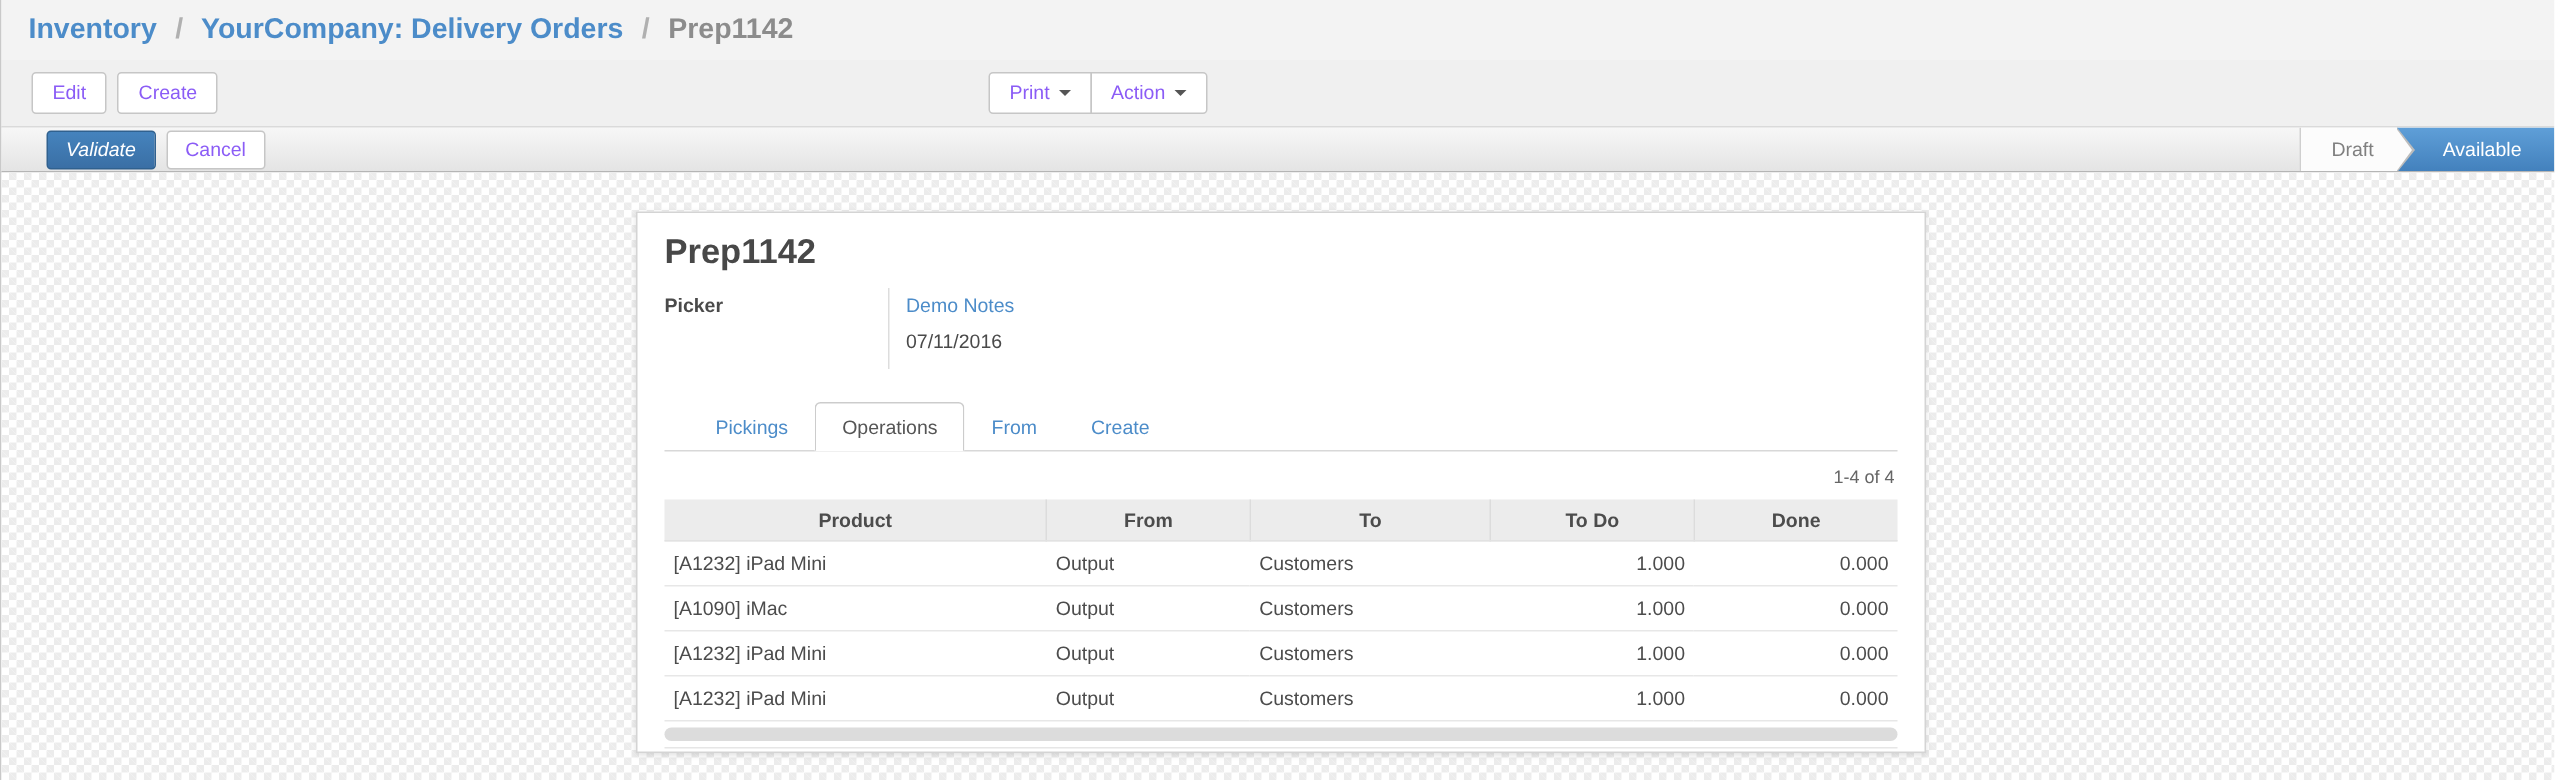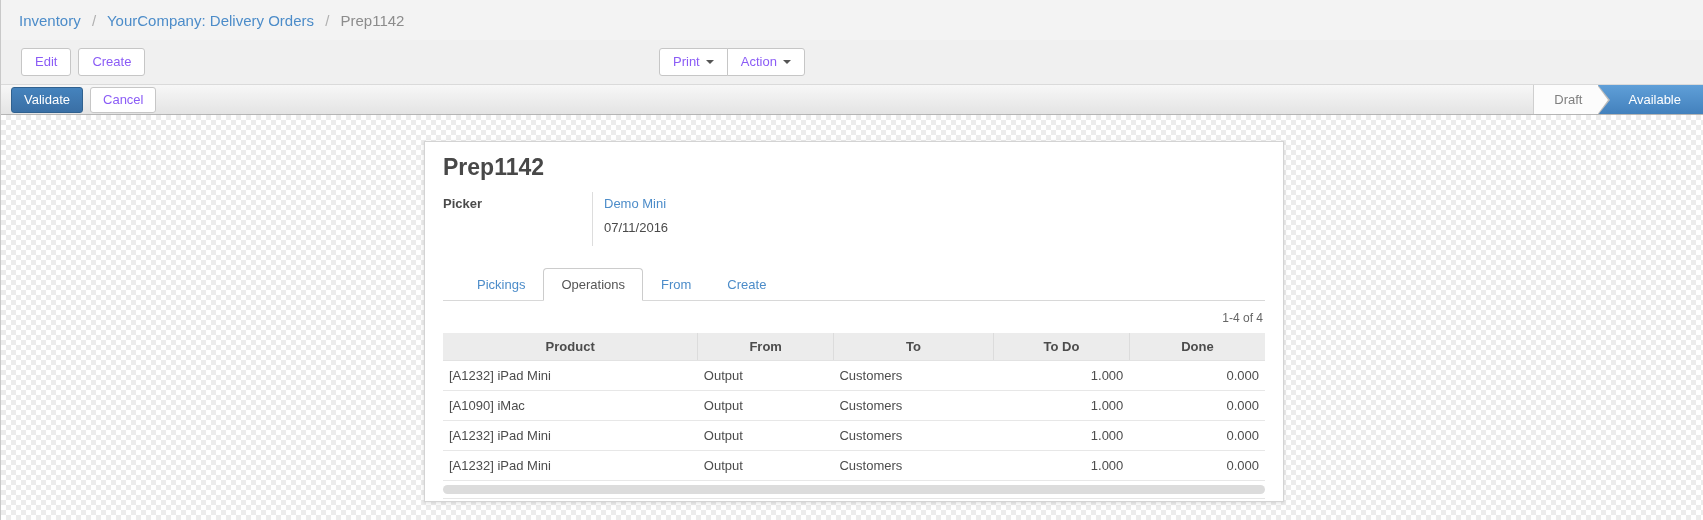--- a/index.html
+++ b/index.html
@@ -6,21 +6,21 @@
   html,body { margin:0; padding:0; }
   body {
     width:1703px; height:520px; overflow:hidden;
     font-family:"Liberation Sans", sans-serif;
     background:#fff;
   }
   .page { width:100%; height:100%; display:flex; flex-direction:column; border-left:1px solid #c9c9c9; }
 
   
   .topbar { height:40px; background:#f3f3f3; display:flex; align-items:center; padding-left:18px; flex:none; }
-  .breadcrumb { font-size:15px; white-space:nowrap; }
+  .breadcrumb { font-size:19px; white-space:nowrap;font-weight:bold; }
   .bc-link { color:#4c8cc9; text-decoration:none; cursor:pointer; }
   .bc-sep { color:#b0b0b0; margin:0 7px; }
   .bc-current { color:#8c8c8c; }
 
   
   .control-row { height:44px; position:relative; background:#f0f0f0; flex:none; }
   .left-buttons { position:absolute; left:20px; top:8px; display:flex; gap:7px; }
   .dropdown-group { position:absolute; left:658px; top:8px; display:flex; }
   .btn {
     font-family:inherit; font-size:13px; color:#8b5cf6;
@@ -35,22 +35,22 @@
 
   
   .statusbar {
     height:31px; flex:none; position:relative;
     background:linear-gradient(#f7f7f7,#e4e4e4);
     border-top:1px solid #dadada; border-bottom:1px solid #b5b5b5;
     display:flex; align-items:center; overflow:hidden;
   }
   .statusbar .btn { padding:4px 12px; }
   .btn-primary {
-    margin-left:10px; color:#fff;
-    background:linear-gradient(#4583bd,#3a6fa5); border-color:#30618f;
+    margin-left:30px; color:#fff;
+    background:linear-gradient(#4583bd,#3a6fa5); border-color:#30618f;font-style:italic;
   }
   .statusbar .btn + .btn { margin-left:7px; }
   .status-steps { position:absolute; right:0; top:0; bottom:0; display:flex; }
   .step { display:flex; align-items:center; font-size:13px; height:100%; }
   .step.draft {
     background:#fcfcfc; color:#808080; padding:0 16px 0 20px;
     border-left:1px solid #cfcfcf; position:relative; z-index:2;
   }
   .step.draft::before { content:""; position:absolute; right:-12px; top:0;
     border-top:15px solid transparent; border-bottom:15px solid transparent; border-left:12px solid #bcbcbc; }
@@ -146,21 +146,21 @@
   <main class="content">
     <div class="sheet">
 
       <h1 class="title">Prep1142</h1>
 
       <div class="field-group">
         <div class="labels">
           <div class="f-label">Picker</div>
         </div>
         <div class="values">
-          <div class="f-value"><a>Demo Mini</a></div>
+          <div class="f-value"><a>Demo Notes</a></div>
           <div class="f-value"><span>07/11/2016</span></div>
         </div>
       </div>
 
       <div class="tabs">
         <a class="tab">Pickings</a>
         <a class="tab active">Operations</a>
         <a class="tab">From</a>
         <a class="tab">Create</a>
       </div>

